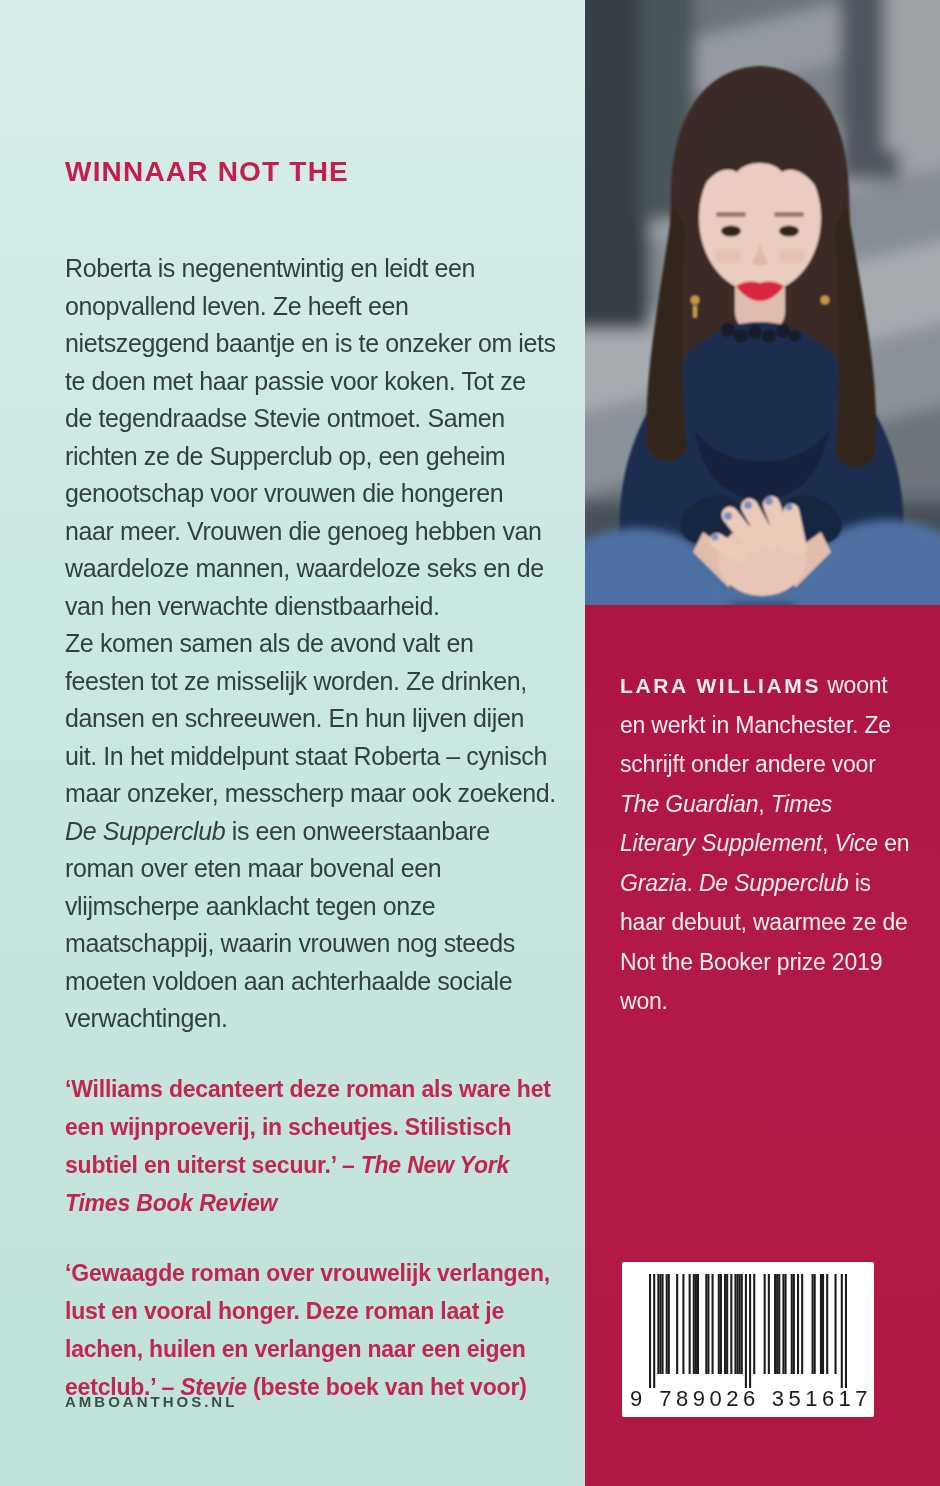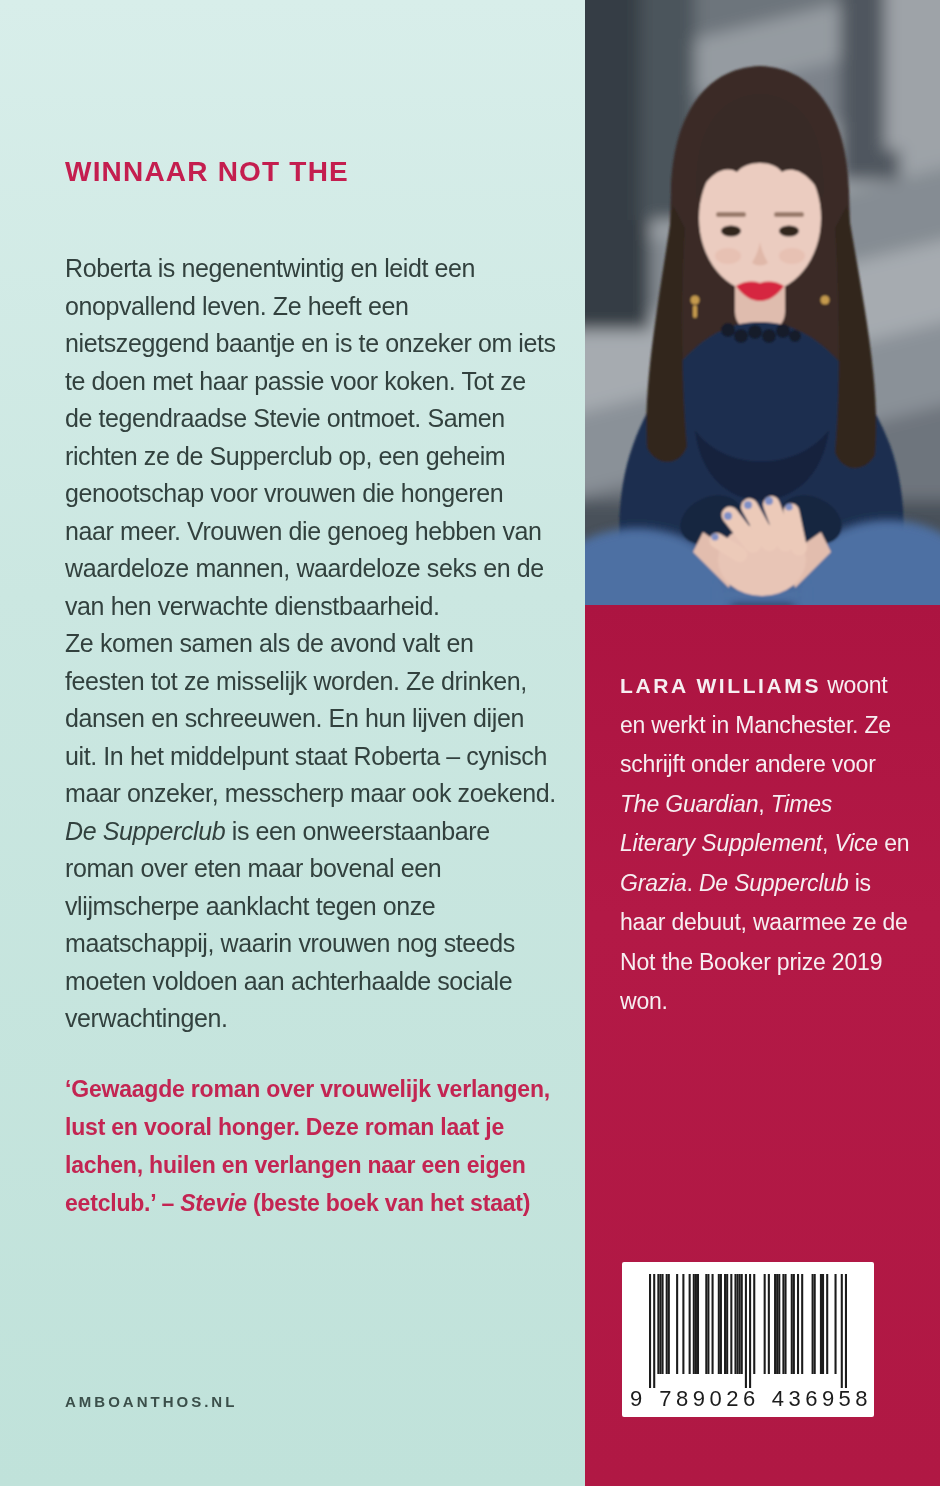--- a/index.html
+++ b/index.html
@@ -73,22 +73,23 @@
 <div class="cover">
 
   <div class="left-col">
 
     <h1 class="award">
       <span>WINNAAR NOT THE</span><br>
     </h1>
 
     <p class="synopsis"><span>Roberta is negenentwintig en leidt een onopvallend leven. Ze heeft een nietszeggend baantje en is te onzeker om iets te doen met haar passie voor koken. Tot ze de tegendraadse Stevie ontmoet. Samen richten ze de Supperclub op, een geheim genootschap voor vrouwen die hongeren naar meer. Vrouwen die genoeg hebben van waardeloze mannen, waardeloze seks en de van hen verwachte dienstbaarheid.</span><br><span>Ze komen samen als de avond valt en feesten tot ze misselijk worden. Ze drinken, dansen en schreeuwen. En hun lijven dijen uit. In het middelpunt staat Roberta – cynisch maar onzeker, messcherp maar ook zoekend.</span><br><span class="i">De Supperclub</span><span> is een onweerstaanbare roman over eten maar bovenal een vlijmscherpe aanklacht tegen onze maatschappij, waarin vrouwen nog steeds moeten voldoen aan achterhaalde sociale verwachtingen.</span></p>
 
-
-    <p class="quote"><span>‘Gewaagde roman over vrouwelijk verlangen, lust en vooral honger. Deze roman laat je lachen, huilen en verlangen naar een eigen eetclub.’ – </span><span class="i">Stevie</span><span> (beste boek van het staat)</span></p>
+    <p class="quote"><span>‘Williams decanteert deze roman als ware het een wijnproeverij, in scheutjes. Stilistisch subtiel en uiterst secuur.’ – </span><span class="i">The New York Times Book Review</span></p>
+
+    <p class="quote"><span>‘Gewaagde roman over vrouwelijk verlangen, lust en vooral honger. Deze roman laat je lachen, huilen en verlangen naar een eigen eetclub.’ – </span><span class="i">Stevie</span><span> (beste boek van het voor)</span></p>
 
     <div class="publisher">AMBOANTHOS.NL</div>
   </div>
 
   <div class="right-col">
 
     <div class="photo">
       <svg width="355" height="605" viewBox="0 0 355 605">
         <defs>
           <filter id="b8" x="-40%" y="-40%" width="180%" height="180%">
@@ -242,18 +243,18 @@
             <rect x="82" y="0" width="1" height="100"></rect>
             <rect x="83" y="0" width="1" height="100"></rect>
             <rect x="85" y="0" width="1" height="100"></rect>
             <rect x="89" y="0" width="1" height="100"></rect>
             <rect x="92" y="0" width="1" height="114"></rect>
             <rect x="94" y="0" width="1" height="114"></rect>
           </svg>
         <div class="bc-digits">
           <span class="bc-d0">9</span>
           <span class="bc-d1">789026</span>
-          <span class="bc-d2">436958</span>
+          <span class="bc-d2">351617</span>
         </div>
       </div>
     </div>
   </div>
 </div>
 
 </body></html>

